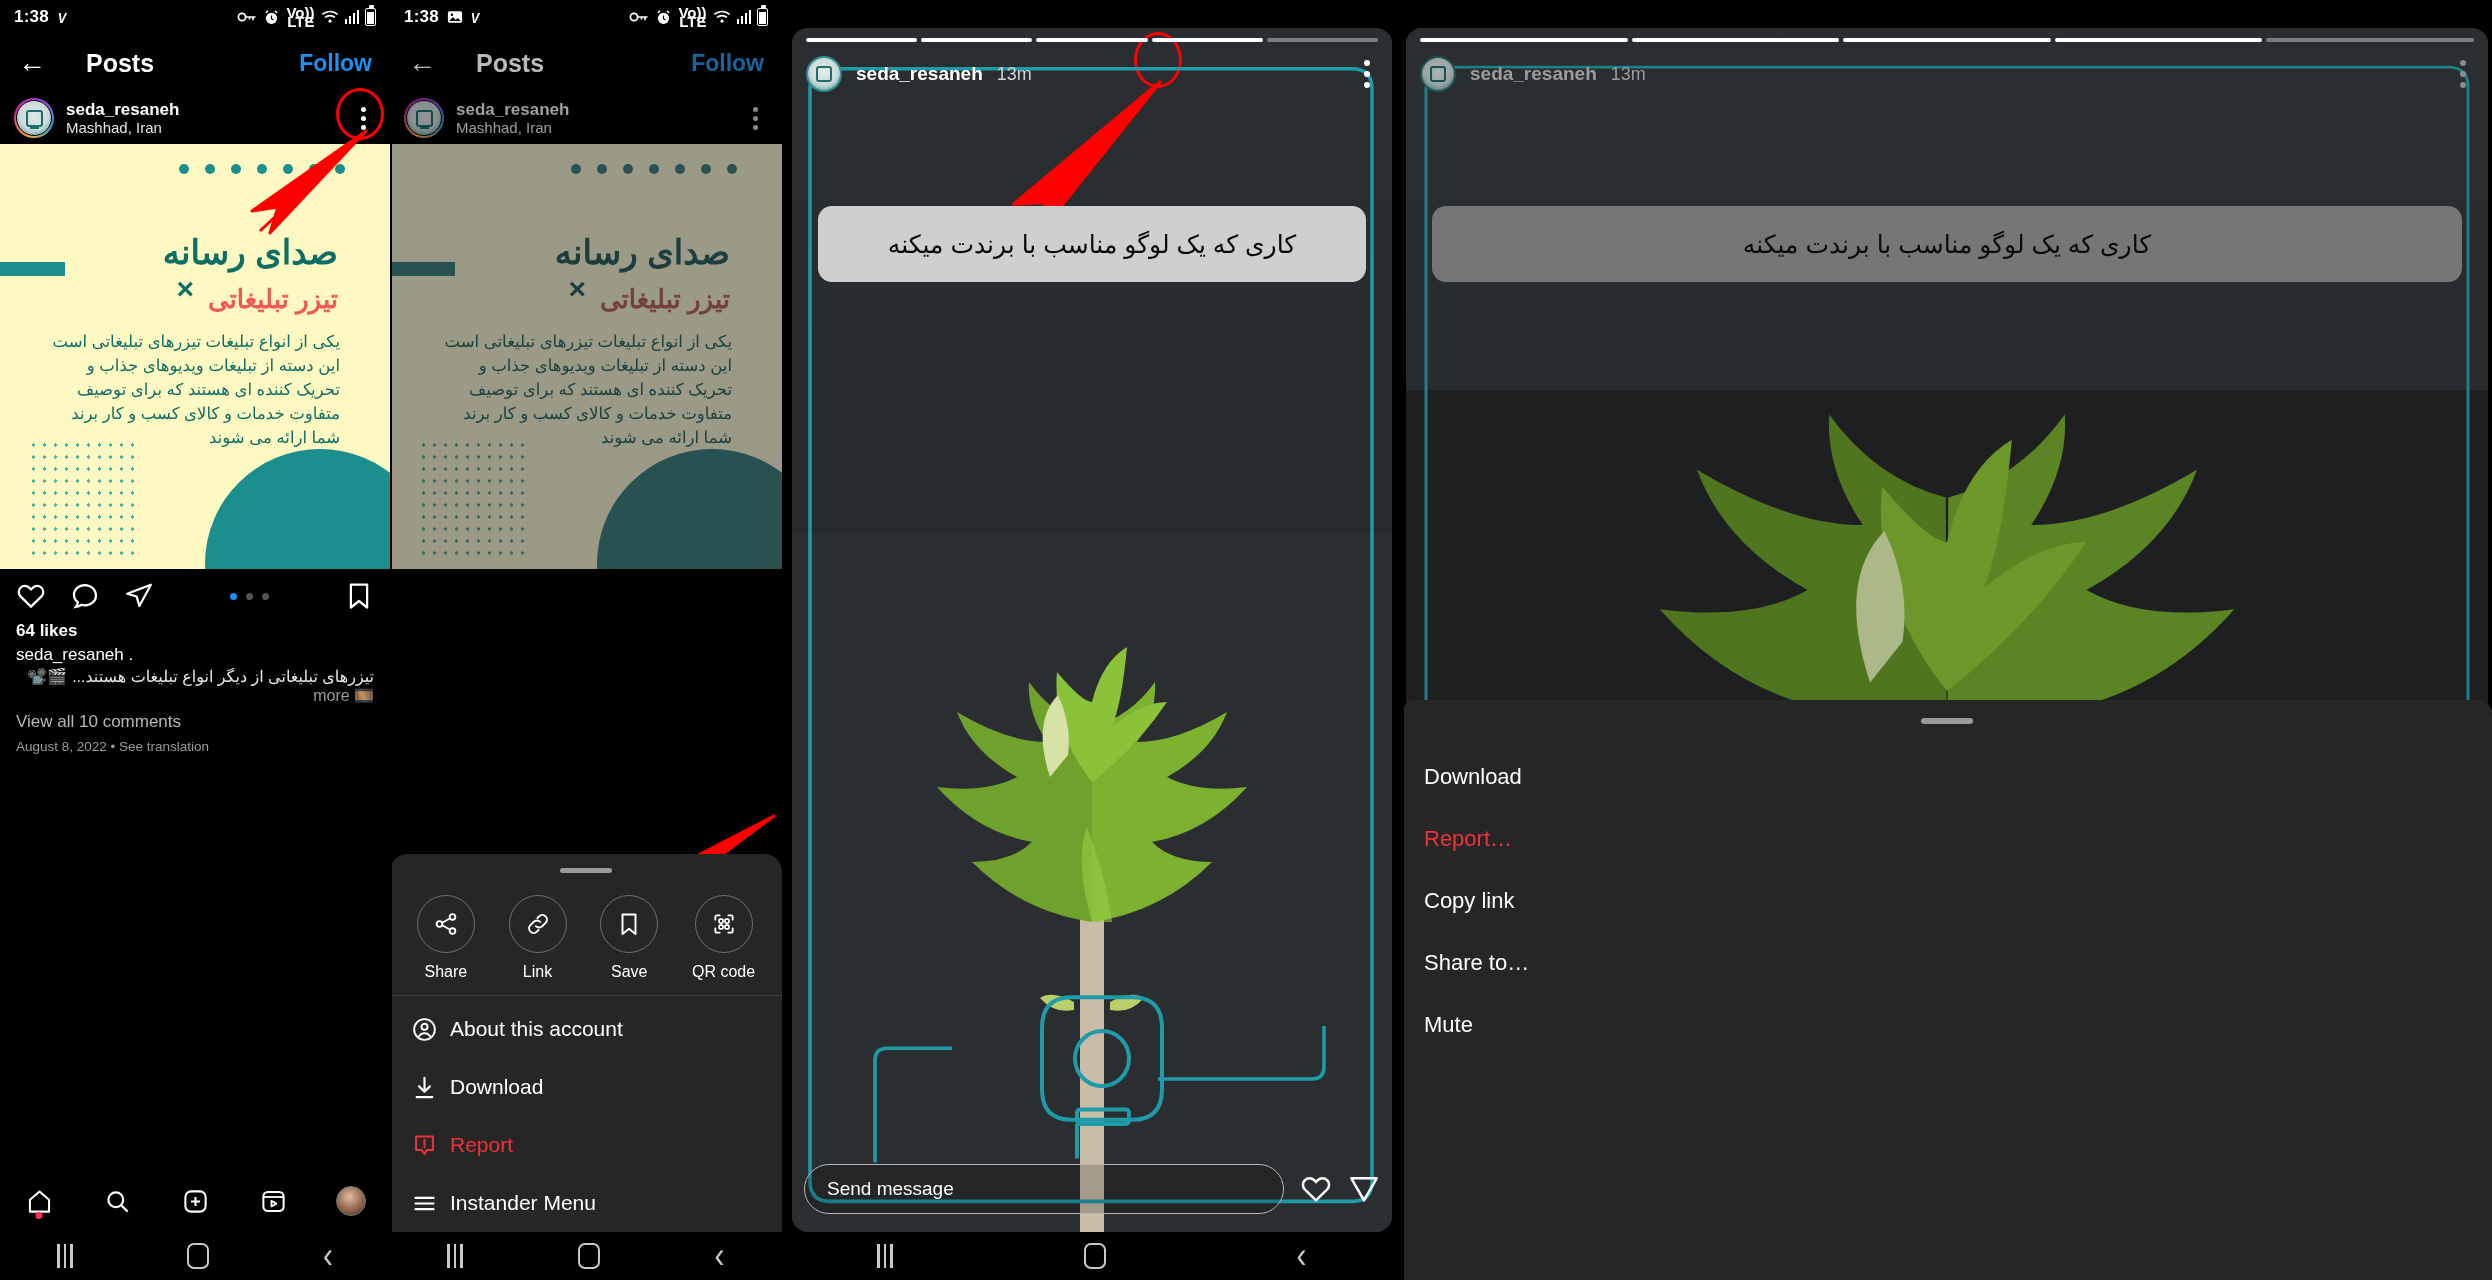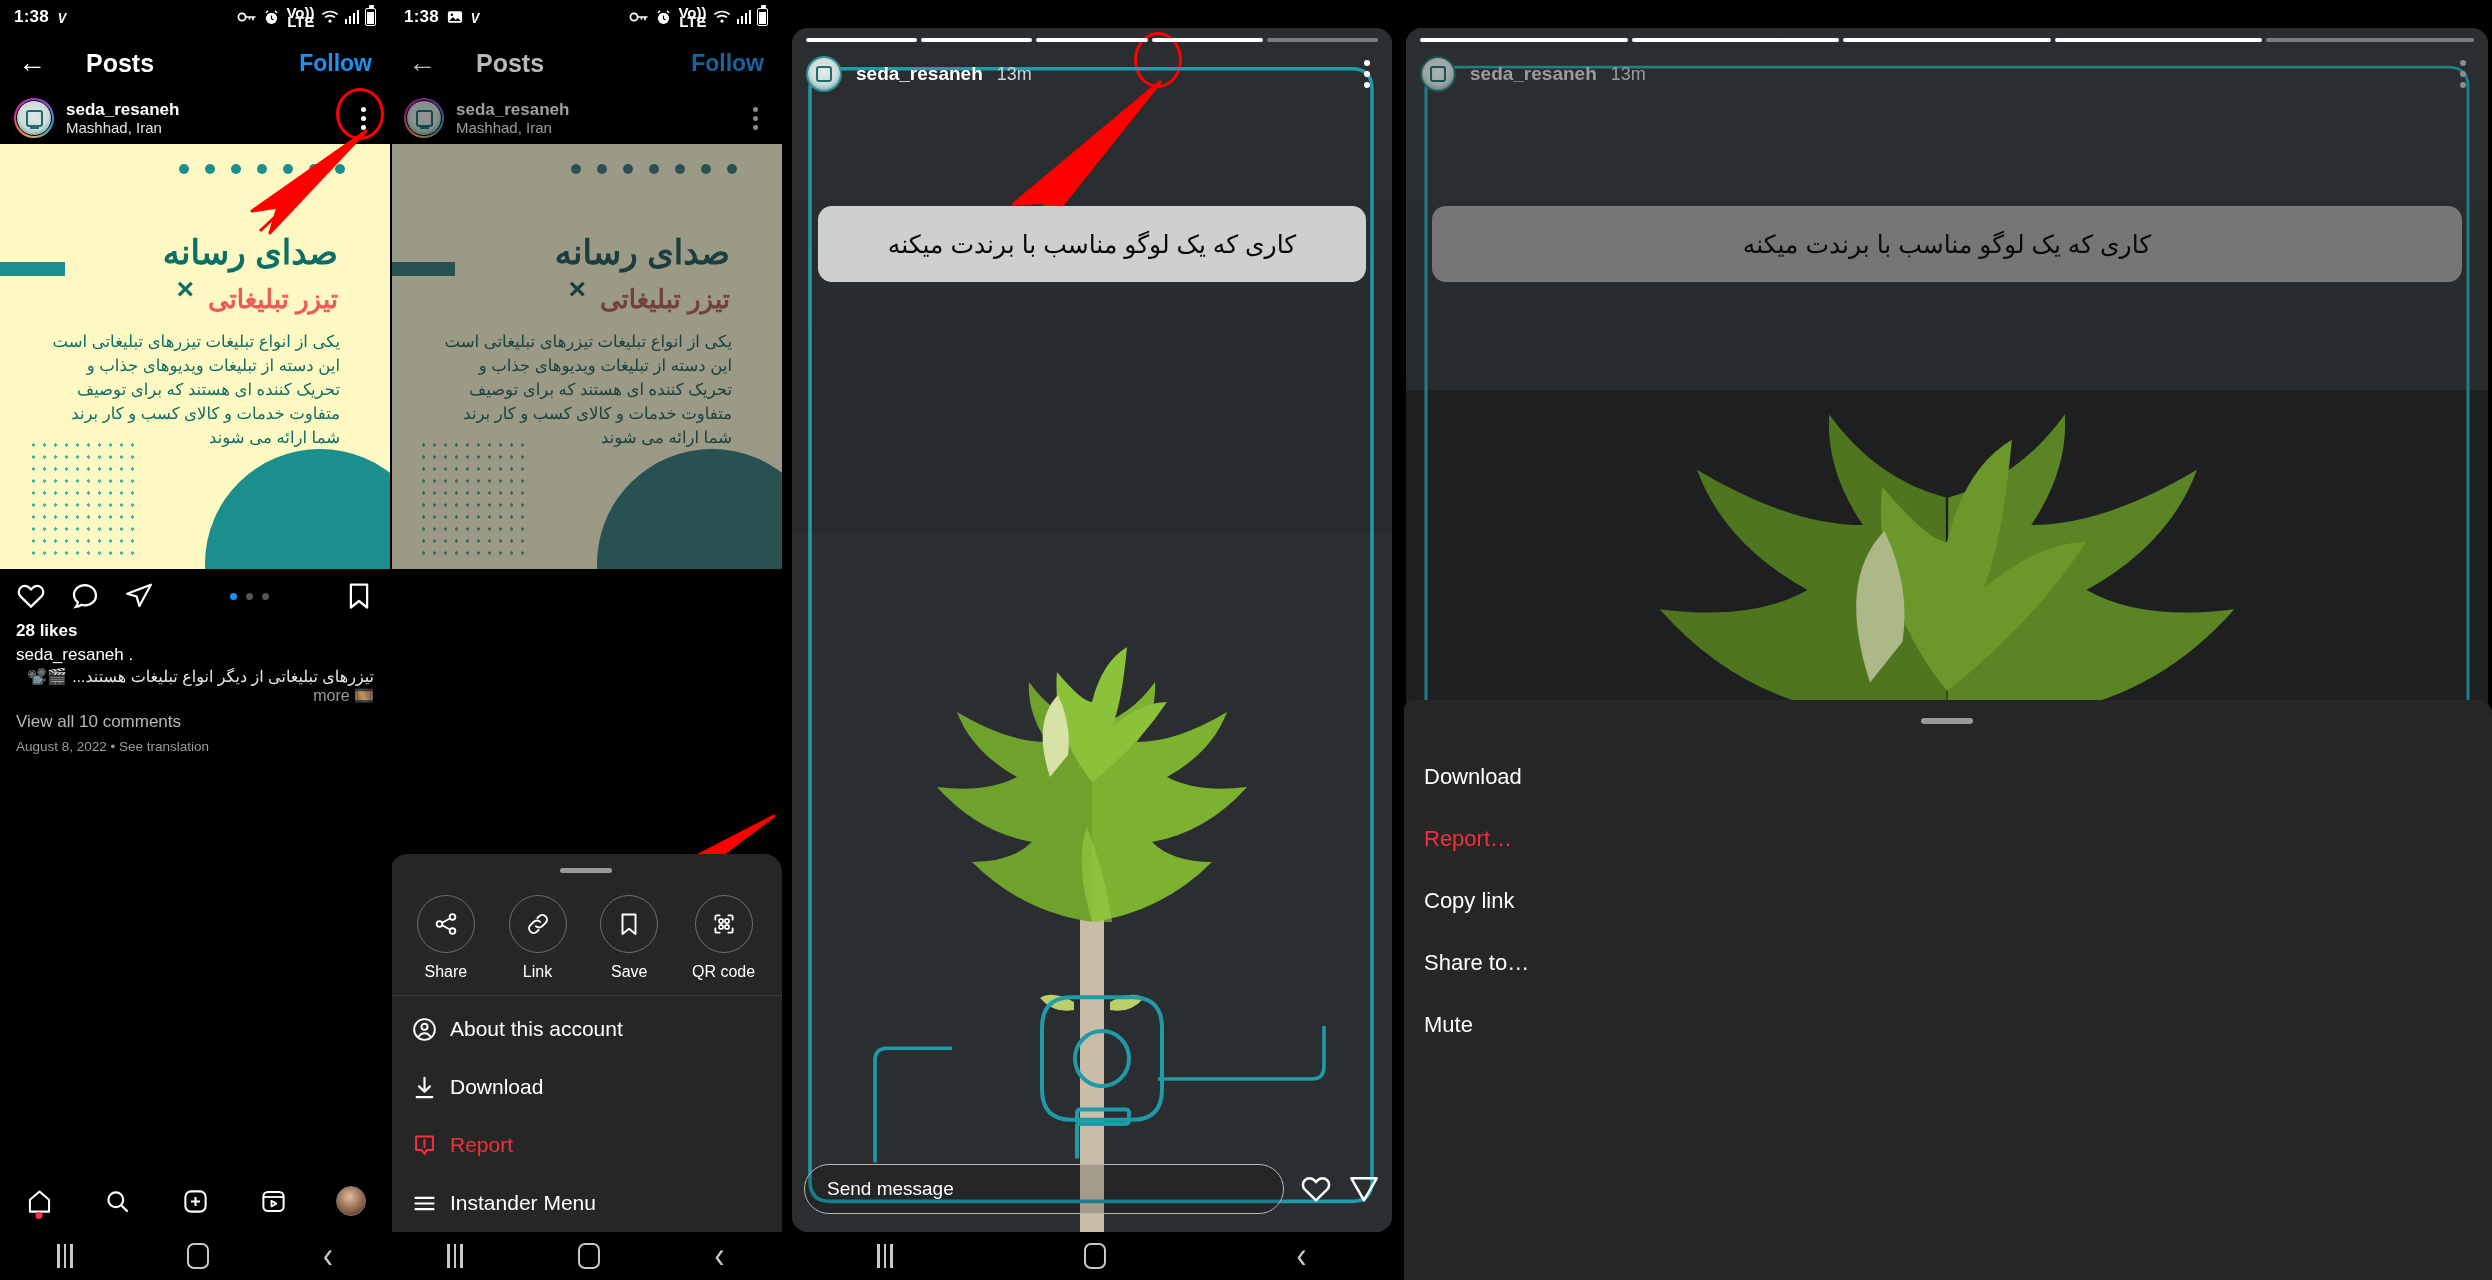--- a/index.html
+++ b/index.html
@@ -327,21 +327,21 @@
           <i class="on"></i>
           <i></i>
           <i></i>
         </span>
       <svg class="act-ico" viewBox="0 0 24 24">
           <path d="M5.5 2.8h13v18.4L12 16l-6.5 5.2z" fill="none" stroke="#fff" stroke-width="1.8" stroke-linejoin="round"></path>
         </svg>
     </div>
 
     <div class="caption-area">
-      <div class="likes">28 likes</div>
+      <div class="likes">64 likes</div>
       <div class="cap-user">
         <span>seda_resaneh</span>
         <span>.</span>
       </div>
       <div class="cap-text">
         <span>تیزرهای تبلیغاتی از دیگر انواع تبلیغات هستند... 🎬📽️🎞️</span>
         <span class="cap-more">more</span>
       </div>
       <div class="view-comments">View all 10 comments</div>
       <div class="cap-date">August 8, 2022 • See translation</div>

